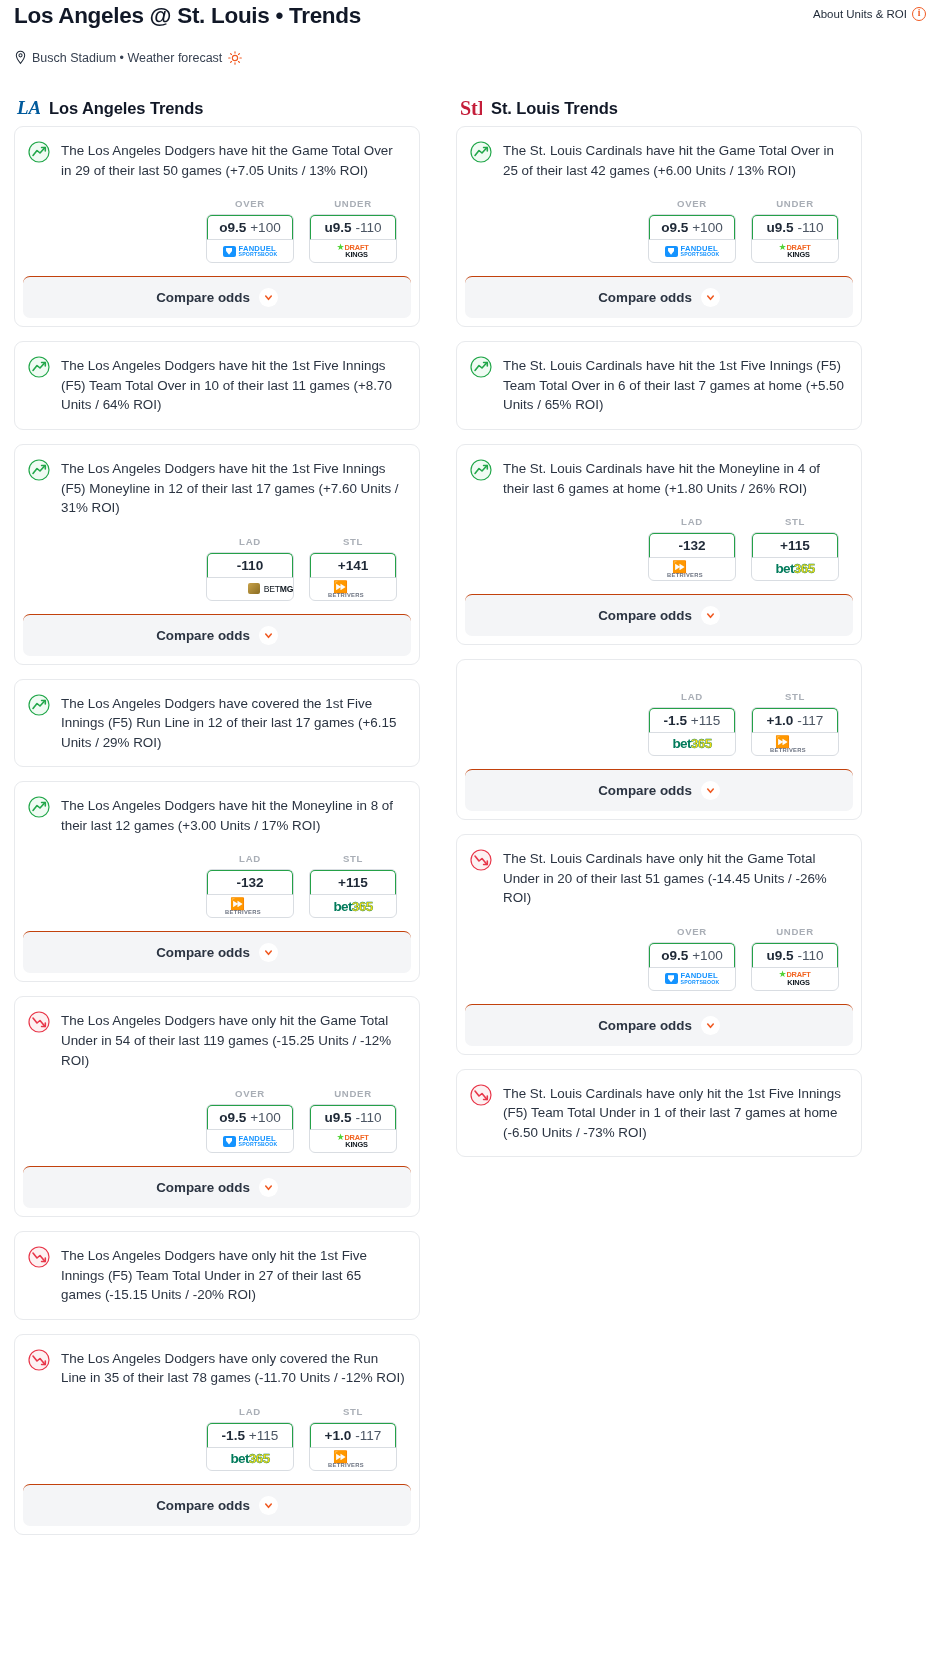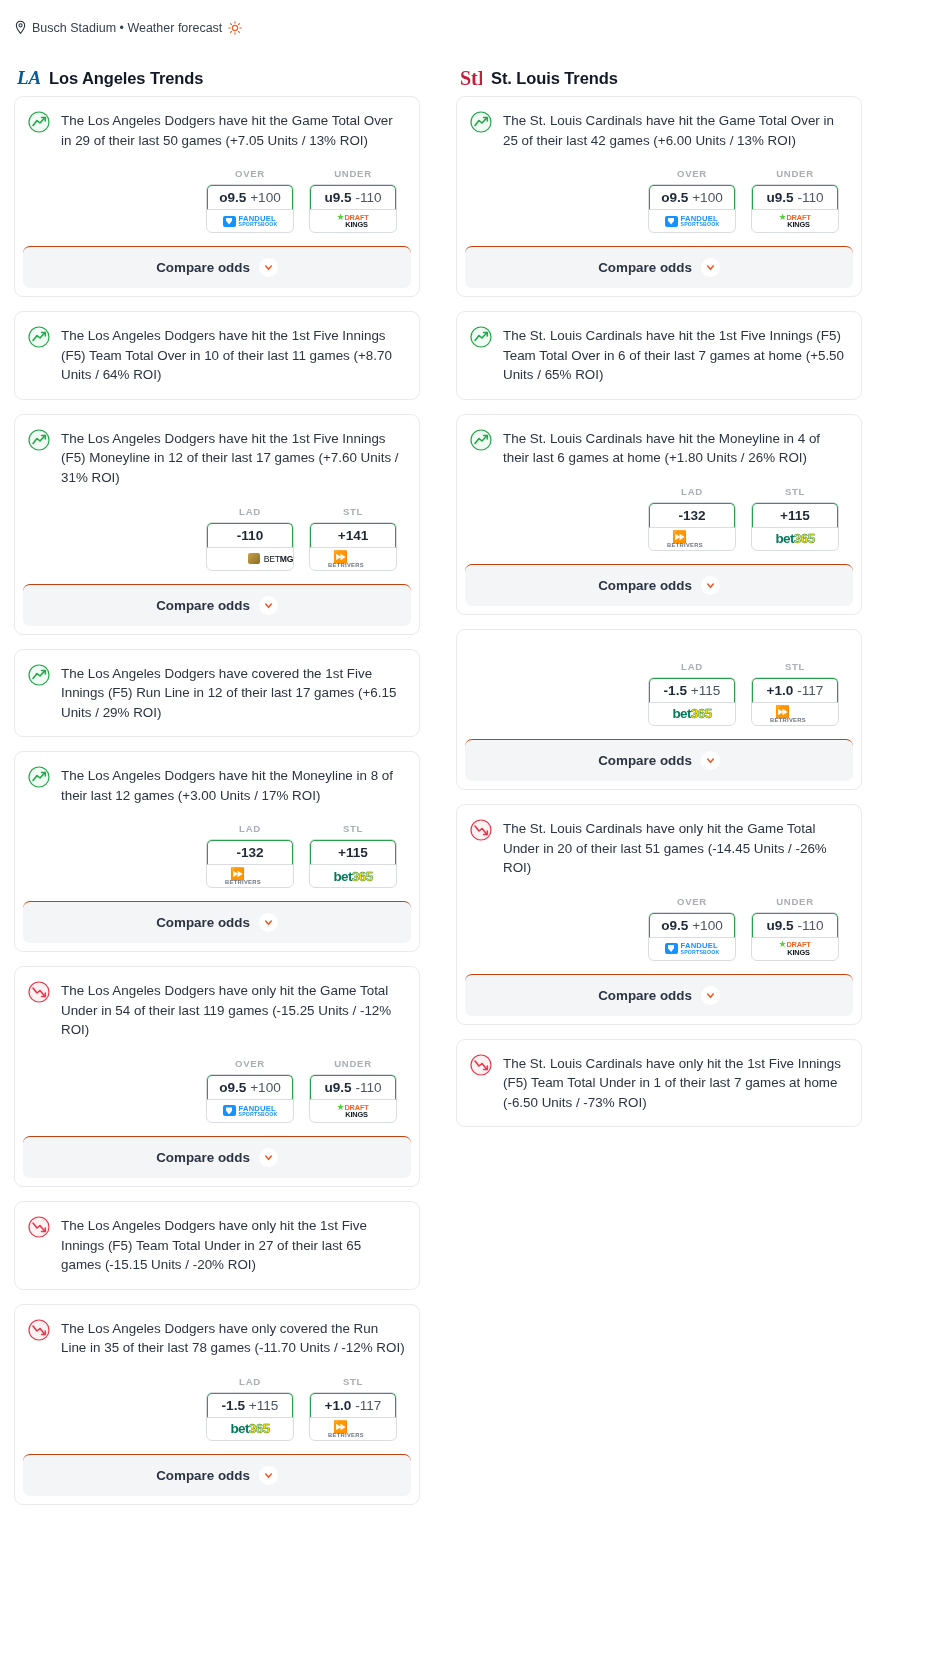--- a/index.html
+++ b/index.html
@@ -202,20 +202,27 @@
   }
   .chev svg { display: block; }
 
   .card.plain .card-body { padding-bottom: 14px; }
 </style>
 </head>
 <body>
 
 <div class="page">
 
+  <div class="topbar">
+    <h1 class="page-title">Los Angeles @ St. Louis • Trends</h1>
+    <div class="about-roi">
+      <span>About Units &amp; ROI</span>
+      <span class="info-circle">i</span>
+    </div>
+  </div>
 
   <div class="venue-row">
     <span class="pin-icon">
       <svg viewBox="0 0 14 16" width="13" height="15">
           <path d="M7 1.2c-2.5 0-4.5 2-4.5 4.5 0 3.3 4.5 8.7 4.5 8.7s4.5-5.4 4.5-8.7c0-2.5-2-4.5-4.5-4.5z" fill="none" stroke="#1f2937" stroke-width="1.1"></path>
           <circle cx="7" cy="5.7" r="1.7" fill="none" stroke="#1f2937" stroke-width="1.1"></circle>
         </svg>
     </span>
     <span class="venue-text">Busch Stadium • Weather forecast</span>
     <span class="sun-icon">

